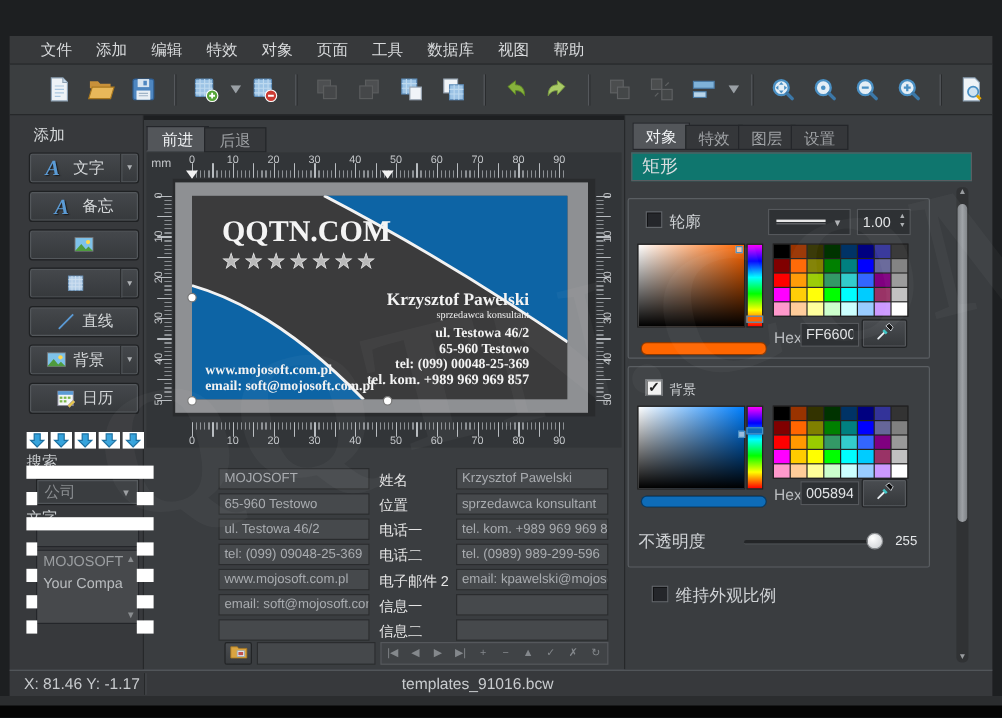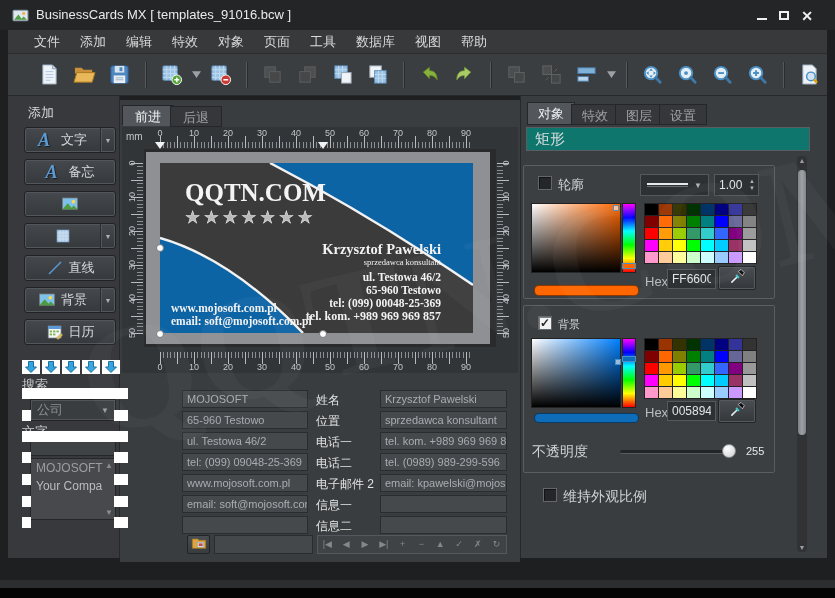--- a/index.html
+++ b/index.html
@@ -188,31 +188,20 @@
   .sb-div { position:absolute; left:112px; top:2px; width:1px; height:18px; background:#26282a; box-shadow:1px 0 0 #4a4d50; }
   .sb-file { position:absolute; left:180px; top:3px; width:420px; text-align:center; color:#c8cbce; }
   .strip1 { position:absolute; left:0; top:580px; width:835px; height:8px; background:#2b2d2f; }
   .strip2 { position:absolute; left:0; top:588px; width:835px; height:10px; background:#050505; }
 </style>
 </head>
 <body>
 
 <div class="app">
 
-  <div class="titlebar">
-    <span class="app-ic" id="appicon"><svg viewBox="0 0 16 16">
-          <rect x="1" y="3" width="14" height="10" rx="1" fill="#dfe7ee" stroke="#8899aa"></rect>
-          <path d="M2 12l4-5 3 4 2-2 3 3z" fill="#4f9b3f"></path>
-          <circle cx="11" cy="6" r="1.5" fill="#e8b54d"></circle>
-        </svg></span>
-    <span class="wtitle">BusinessCards MX [ templates_91016.bcw ]</span>
-    <span class="winctl" style="left:752px;"><span class="min-g"></span></span>
-    <span class="winctl" style="left:774px;"><span class="max-g"></span></span>
-    <span class="winctl" style="left:797px;"><span class="close-g">✕</span></span>
-  </div>
 
   <div class="menubar" id="menubar">
       <div class="menu-item">文件</div>
       <div class="menu-item">添加</div>
       <div class="menu-item">编辑</div>
       <div class="menu-item">特效</div>
       <div class="menu-item">对象</div>
       <div class="menu-item">页面</div>
       <div class="menu-item">工具</div>
       <div class="menu-item">数据库</div>
@@ -831,20 +820,25 @@
     <span class="cb" style="left:22px; top:392px;"></span>
     <span class="glabel" style="left:42px; top:392px; font-size:14px;">维持外观比例</span>
 
     <div class="pscroll">
       <span class="par" style="top:1px;">▲</span>
       <div class="thumb"></div>
       <span class="par" style="bottom:1px;">▼</span>
     </div>
   </div>
 
+  <div class="statusbar">
+    <span class="sb-coords">X: 81.46 Y: -1.17</span>
+    <span class="sb-div"></span>
+    <span class="sb-file">templates_91016.bcw</span>
+  </div>
   <div class="strip1"></div>
     <div class="strip2"></div>
 
   <div id="wmlayer">
       <div class="wm" style="left: 22px; top: 388px; width: 106px; height: 11px;"></div>
       <div class="wm" style="left: 22px; top: 431px; width: 106px; height: 11px;"></div>
       <div class="wm" style="left: 22px; top: 410px; width: 9px; height: 11px;"></div>
       <div class="wm" style="left: 114px; top: 410px; width: 14px; height: 11px;"></div>
       <div class="wm" style="left: 22px; top: 452px; width: 9px; height: 11px;"></div>
       <div class="wm" style="left: 114px; top: 452px; width: 14px; height: 11px;"></div>

